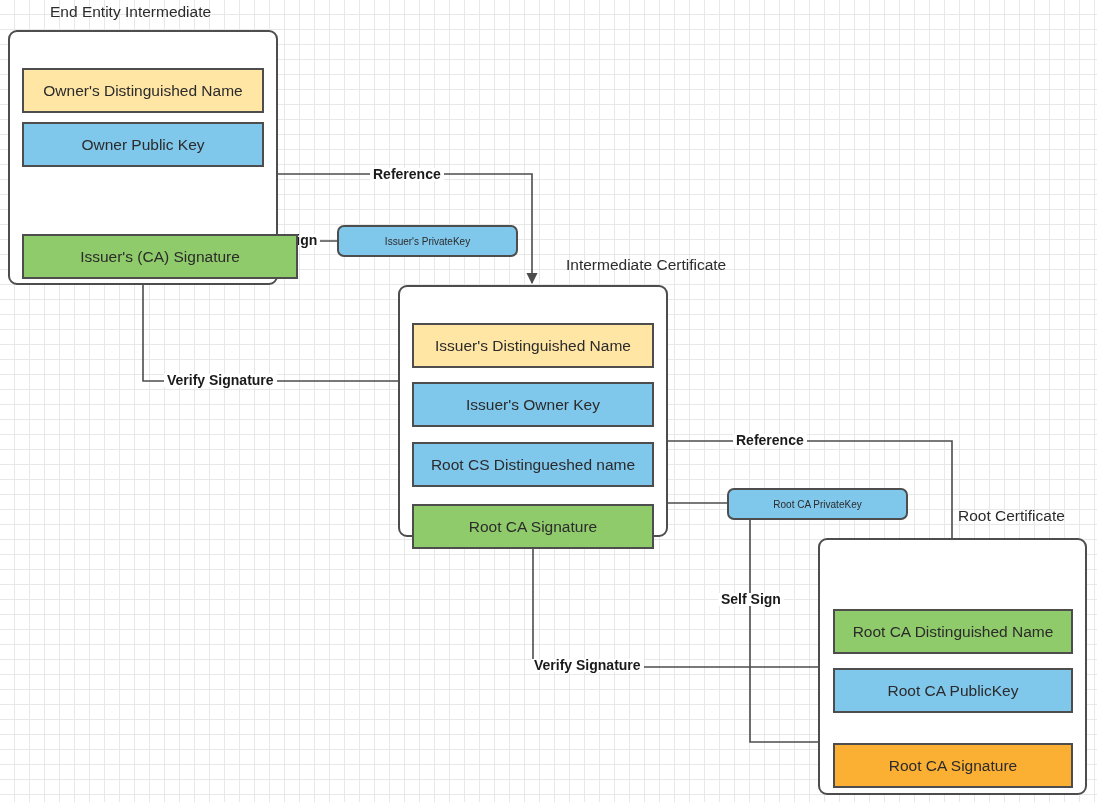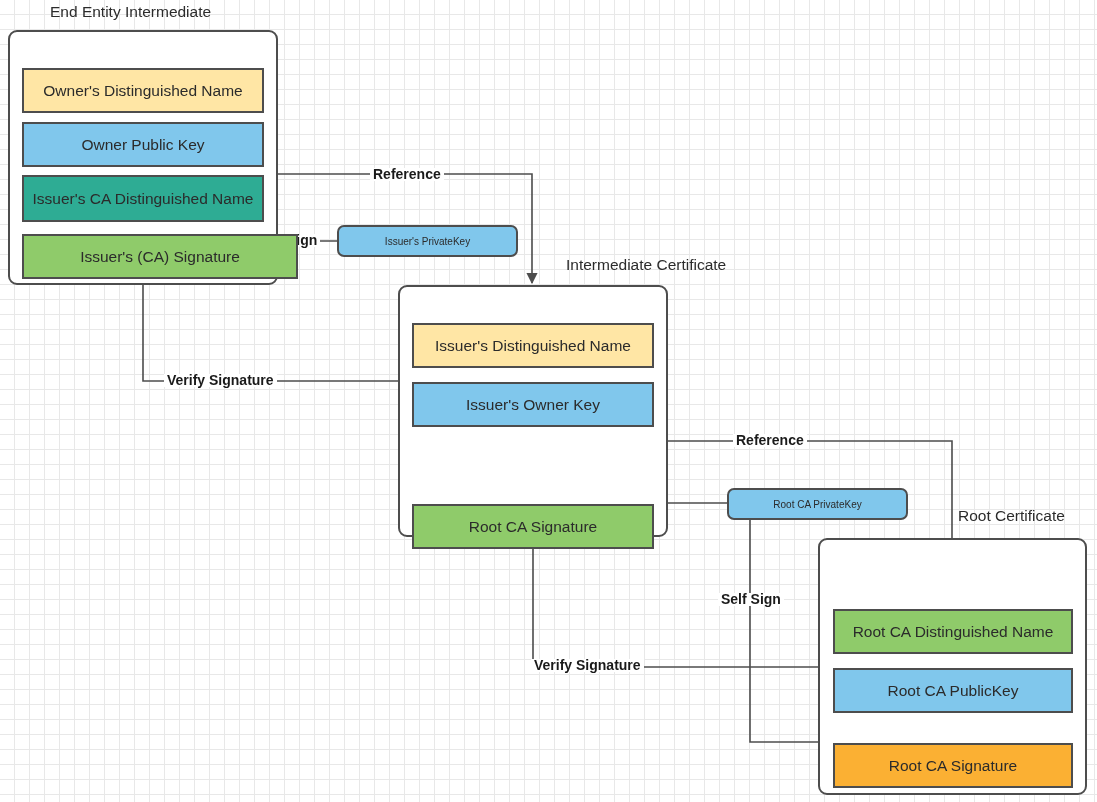--- a/index.html
+++ b/index.html
@@ -124,32 +124,32 @@
   <div class="group-title" style="left:566px; top:256px;">Intermediate Certificate</div>
 
   <div class="group-title" style="left:958px; top:507px;">Root Certificate</div>
 
   <div class="container-box" style="left:8px; top:30px; width:270px; height:255px;"></div>
 
   <div class="field-box" style="left:22px; top:45px; width:242px; height:45px; background:#ffe6a5;">Owner's Distinguished Name</div>
 
   <div class="field-box" style="left:22px; top:99px; width:242px; height:45px; background:#80c7ec;">Owner Public  Key</div>
 
-  <div class="field-box" style="left:22px; top:152px; width:242px; height:47px; background:#2eac94;">Issuer's CA Distinguished Name</div>
 
   <div class="field-box" style="left:22px; top:211px; width:276px; height:45px; background:#8fcb6a;">Issuer's (CA) Signature</div>
 
   <div class="key-box" style="left:337px; top:225px; width:181px; height:32px; background:#80c7ec;">Issuer's PrivateKey</div>
 
   <div class="container-box" style="left:398px; top:285px; width:270px; height:252px;"></div>
 
   <div class="field-box" style="left:412px; top:300px; width:242px; height:45px; background:#ffe6a5;text-align:right;">Issuer's Distinguished Name</div>
 
   <div class="field-box" style="left:412px; top:359px; width:242px; height:45px; background:#80c7ec;">Issuer's Owner  Key</div>
 
+  <div class="field-box" style="left:412px; top:419px; width:242px; height:45px; background:#80c7ec;">Root CS Distingueshed name</div>
 
   <div class="field-box" style="left:412px; top:481px; width:242px; height:45px; background:#8fcb6a;">Root CA Signature</div>
 
   <div class="key-box" style="left:727px; top:488px; width:181px; height:32px; background:#80c7ec;">Root CA PrivateKey</div>
 
   <div class="container-box" style="left:818px; top:538px; width:269px; height:257px;"></div>
 
   <div class="field-box" style="left:833px; top:586px; width:240px; height:45px; background:#8fcb6a;">Root CA Distinguished Name</div>
 
   <div class="field-box" style="left:833px; top:645px; width:240px; height:45px; background:#80c7ec;">Root CA PublicKey</div>

